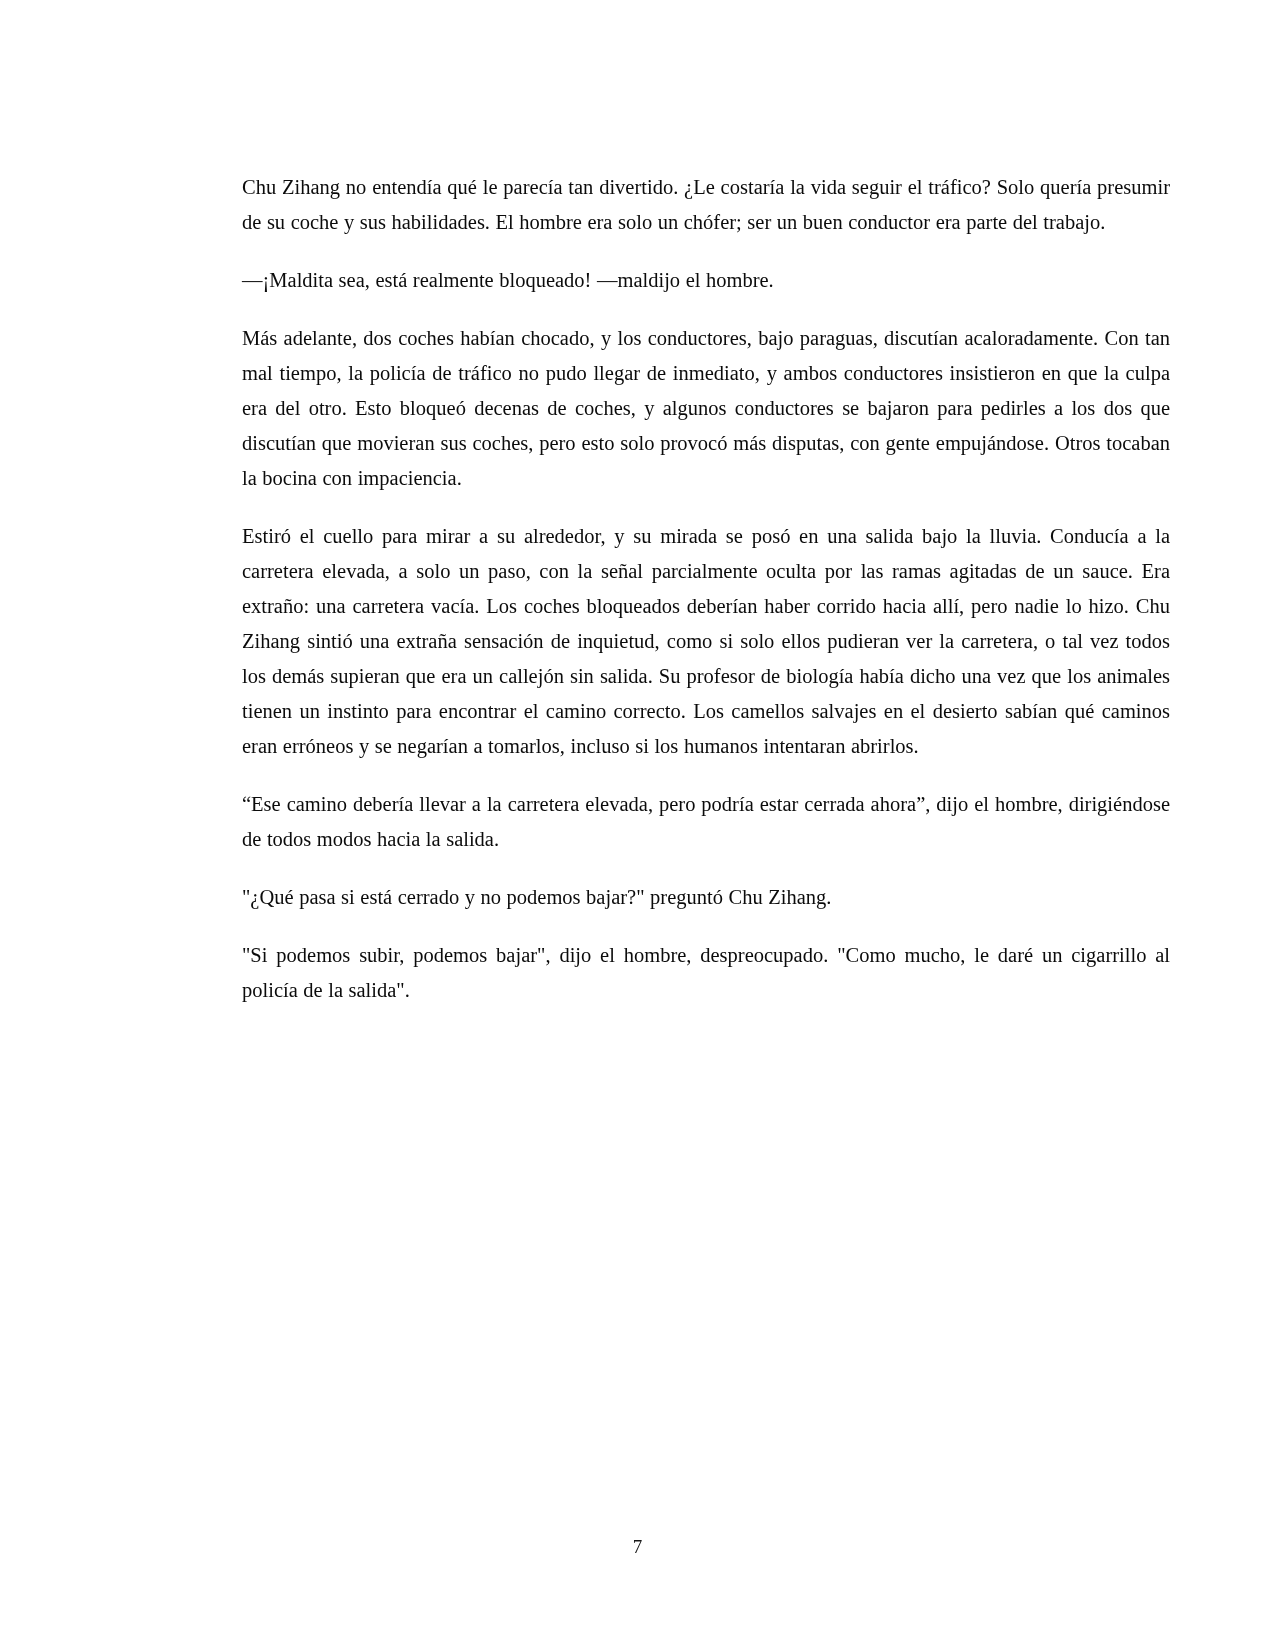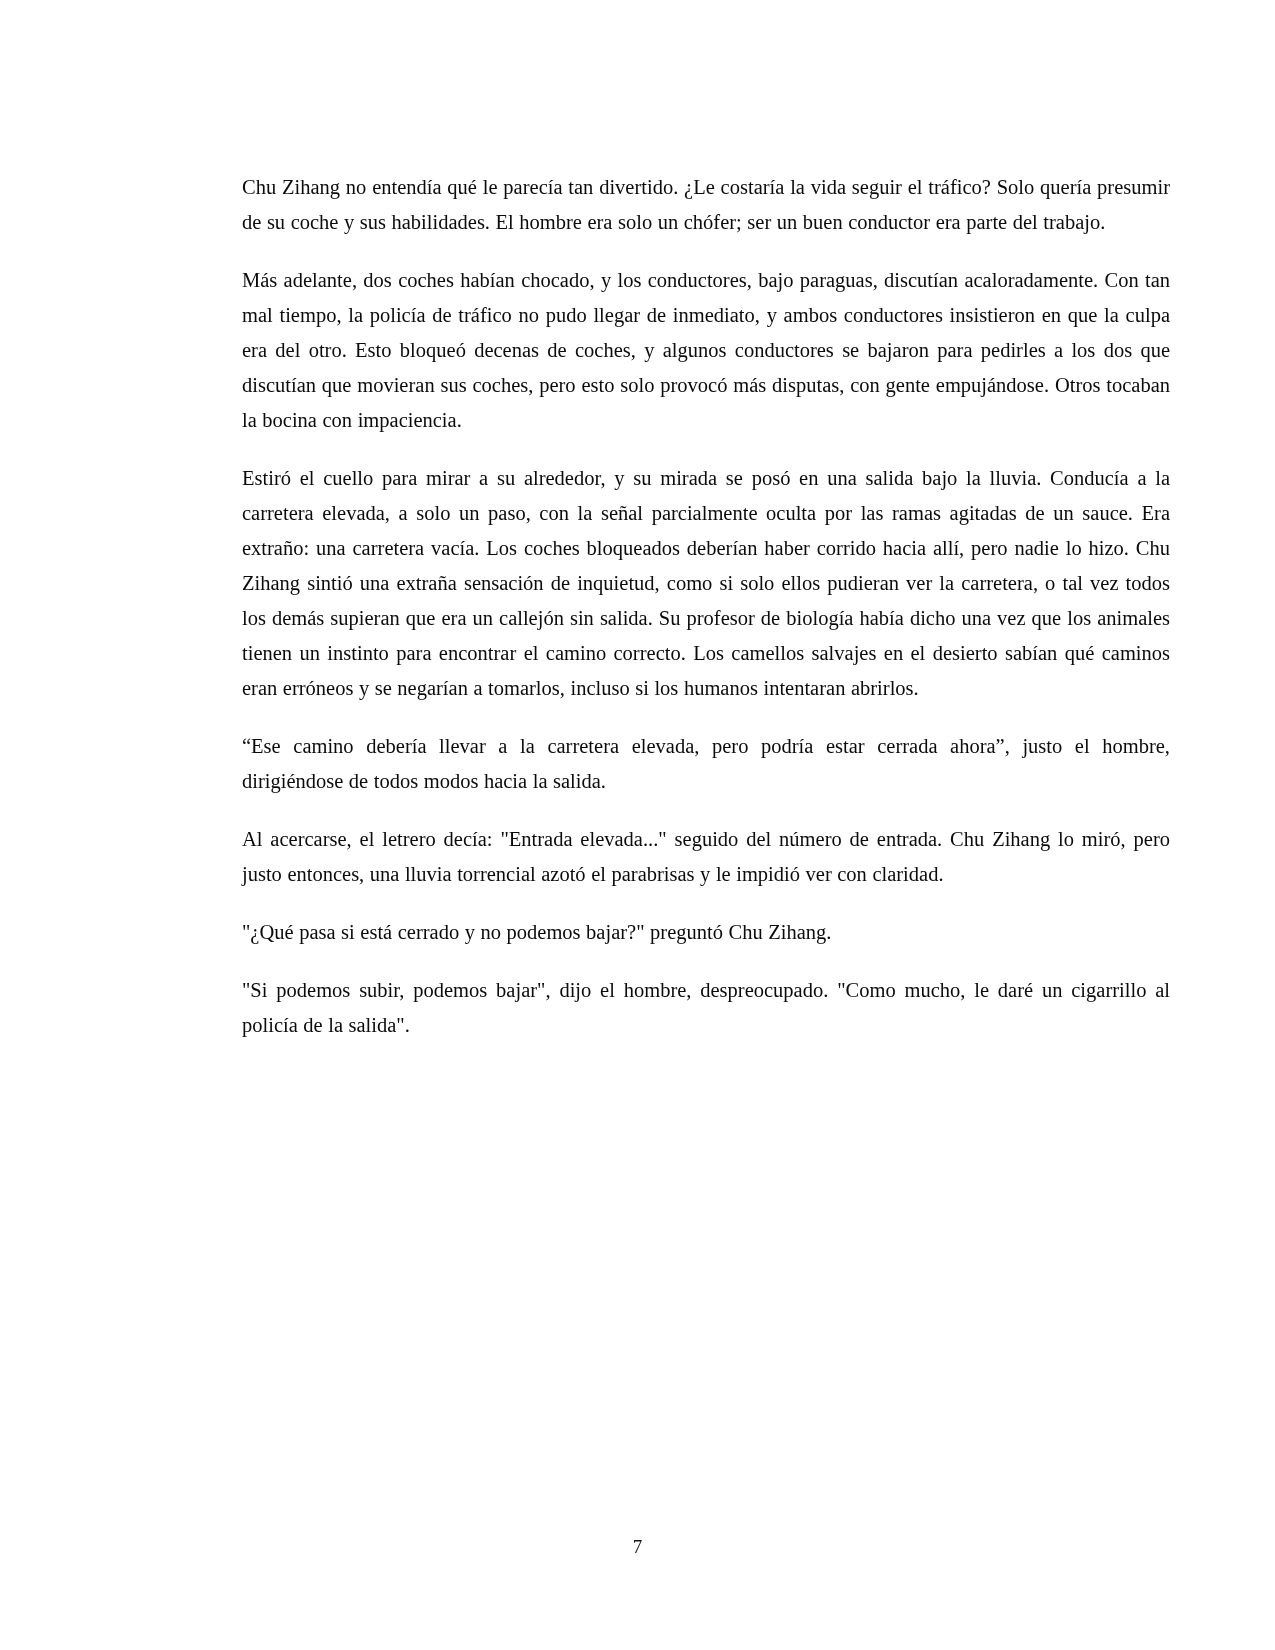--- a/index.html
+++ b/index.html
@@ -50,23 +50,23 @@
     font-family: "Liberation Serif", "DejaVu Serif", serif;
   }
 </style>
 </head>
 <body>
 
 <div class="page">
 
   <div class="text-column">
     <p class="para">Chu Zihang no entendía qué le parecía tan divertido. ¿Le costaría la vida seguir el tráfico? Solo quería presumir de su coche y sus habilidades. El hombre era solo un chófer; ser un buen conductor era parte del trabajo.</p>
+    <p class="para">—¡Maldita sea, está realmente bloqueado! —maldijo el hombre.</p>
     <p class="para">Más adelante, dos coches habían chocado, y los conductores, bajo paraguas, discutían acaloradamente. Con tan mal tiempo, la policía de tráfico no pudo llegar de inmediato, y ambos conductores insistieron en que la culpa era del otro. Esto bloqueó decenas de coches, y algunos conductores se bajaron para pedirles a los dos que discutían que movieran sus coches, pero esto solo provocó más disputas, con gente empujándose. Otros tocaban la bocina con impaciencia.</p>
     <p class="para">Estiró el cuello para mirar a su alrededor, y su mirada se posó en una salida bajo la lluvia. Conducía a la carretera elevada, a solo un paso, con la señal parcialmente oculta por las ramas agitadas de un sauce. Era extraño: una carretera vacía. Los coches bloqueados deberían haber corrido hacia allí, pero nadie lo hizo. Chu Zihang sintió una extraña sensación de inquietud, como si solo ellos pudieran ver la carretera, o tal vez todos los demás supieran que era un callejón sin salida. Su profesor de biología había dicho una vez que los animales tienen un instinto para encontrar el camino correcto. Los camellos salvajes en el desierto sabían qué caminos eran erróneos y se negarían a tomarlos, incluso si los humanos intentaran abrirlos.</p>
-    <p class="para">“Ese camino debería llevar a la carretera elevada, pero podría estar cerrada ahora”, justo el hombre, dirigiéndose de todos modos hacia la salida.</p>
-    <p class="para">Al acercarse, el letrero decía: "Entrada elevada..." seguido del número de entrada. Chu Zihang lo miró, pero justo entonces, una lluvia torrencial azotó el parabrisas y le impidió ver con claridad.</p>
+    <p class="para">“Ese camino debería llevar a la carretera elevada, pero podría estar cerrada ahora”, dijo el hombre, dirigiéndose de todos modos hacia la salida.</p>
     <p class="para">"¿Qué pasa si está cerrado y no podemos bajar?" preguntó Chu Zihang.</p>
     <p class="para">"Si podemos subir, podemos bajar", dijo el hombre, despreocupado. "Como mucho, le daré un cigarrillo al policía de la salida".</p>
   </div>
 
   <div class="page-number">7</div>
 
 </div>
 
 </body></html>

